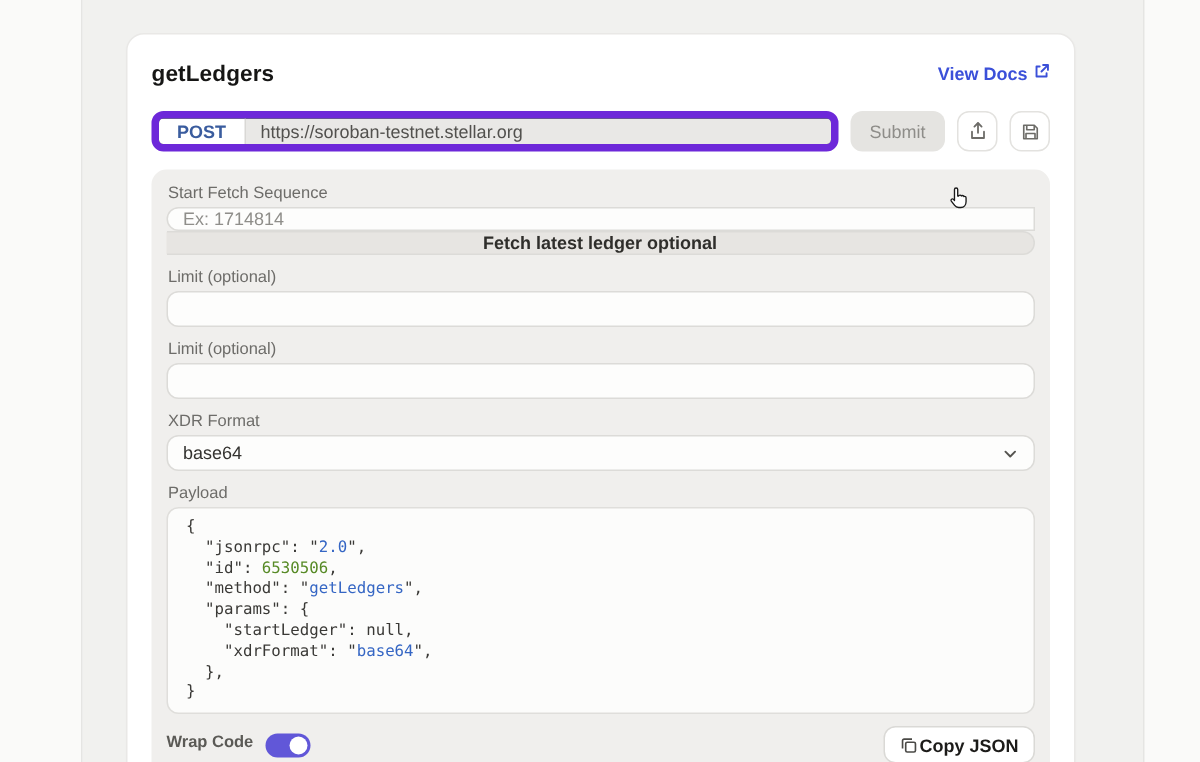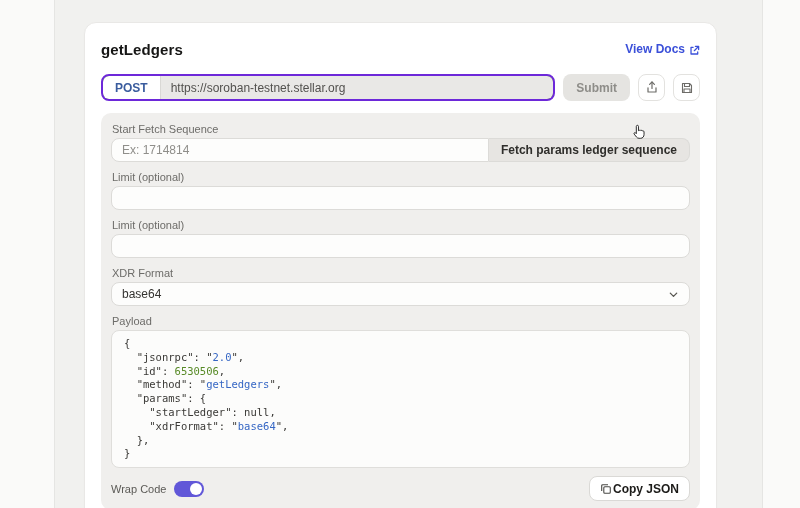--- a/index.html
+++ b/index.html
@@ -17,83 +17,83 @@
 
   .card {
     position:absolute; left:84px; top:22px; width:633px; height:520px;
     background:#ffffff; border:1px solid #e9e8e6; border-radius:12px;
     padding:14px 16px; box-shadow:0 1px 2px rgba(0,0,0,.02);
   }
 
   .card-header { display:flex; align-items:center; justify-content:space-between; height:24px; }
   .page-title { font-size:15px; font-weight:600; color:#161615; letter-spacing:.1px; }
   .view-docs {
-    display:flex; align-items:flex-end; gap:4px; cursor:pointer;
+    display:flex; align-items:flex-start; gap:4px; cursor:pointer;
     color:#3b50d9; font-size:12px; font-weight:700; text-decoration:none;
   }
 
   .request-row { display:flex; align-items:stretch; gap:8px; margin-top:13px; height:27px; }
   .url-group {
-    flex:1; display:flex; border:2px solid #6d28d9; border-radius:8px;
+    flex:1; display:flex; border:5px solid #6d28d9; border-radius:8px;
     overflow:hidden; background:#0f172a;
   }
   .method-badge {
     display:flex; align-items:center; padding:0 12px;
     font-size:12px; font-weight:700; color:#3a5c9e;
     background:#fff; border-right:1px solid #d9d8d5;
   }
   .request-url {
     flex:1; display:flex; align-items:center; padding:0 10px;
     background:#e9e8e6; font-size:12px; color:#52514e;
     white-space:nowrap; overflow:hidden;
   }
   .submit-btn {
     border:none; background:#e5e4e1; color:#8e8d89; font-family:inherit;
-    font-size:12px; font-weight:700; border-radius:8px; padding:0 13px; cursor:pointer;
+    font-size:12px; font-weight:400; border-radius:8px; padding:0 13px; cursor:pointer;
   }
   .icon-btn {
     width:27px; display:flex; align-items:center; justify-content:center;
     background:#fff; border:1px solid #e3e2df; border-radius:8px;
     color:#6d6c68; cursor:pointer;
   }
 
   .panel {
     margin-top:12px; background:#f0efed; border-radius:10px;
     padding:8px 10px 9px 10px;
   }
   .field { margin-bottom:9px; }
   .field-label { font-size:11px; line-height:12px; color:#6d6c69; margin:2px 0 3px 1px; }
   .text-input, .select-input {
     width:100%; height:24px; background:#fdfdfc; border:1px solid #dcdbd8;
     border-radius:8px; font-family:inherit; font-size:12px; color:#343330;
     padding:0 10px; outline:none;
   }
   .text-input::placeholder { color:#8f8e8a; }
-  .input-group { display:flex; }
+  .input-group { display:flex;flex-direction:column; }
   .input-group .text-input { border-radius:8px 0 0 8px; flex:1; }
   .fetch-btn {
     border:1px solid #dcdbd8; border-left:none; border-radius:0 8px 8px 0;
     background:#e7e5e2; color:#2f2e2b; font-family:inherit; font-size:12px;
     font-weight:600; padding:0 12px; cursor:pointer; white-space:nowrap;
   }
   .select-input { display:flex; align-items:center; justify-content:space-between; cursor:pointer; }
   .select-input .chev { color:#55544f; display:flex; }
 
   .code-box {
     background:#fcfcfb; border:1px solid #dfdedb; border-radius:8px;
     padding:6px 12px; font-family:"DejaVu Sans Mono", monospace;
     font-size:10.5px; line-height:13.8px; color:#3a3936;
   }
   .code-box .line { white-space:pre; }
   .tok-p { color:#3a3936; }
   .tok-s { color:#3566c4; }
   .tok-n { color:#578a26; }
 
   .panel-footer { display:flex; align-items:center; justify-content:space-between; margin-top:8px; }
-  .wrap-group { display:flex; align-items:center; gap:8px; }
+  .wrap-group { display:flex; align-items:flex-start; gap:8px;font-weight:bold; }
   .wrap-label { font-size:11px; color:#5b5a56; }
   .toggle {
     position:relative; width:30px; height:16px; border-radius:9px;
     background:#c9c8c5; cursor:pointer; transition:background .1s;
   }
   .toggle.on { background:#6157d8; }
   .toggle .knob {
     position:absolute; top:2px; left:2px; width:12px; height:12px;
     border-radius:50%; background:#fff;
   }
@@ -154,21 +154,21 @@
       </span>
     </button>
   </div>
 
   <div class="panel">
 
     <div class="field">
       <div class="field-label">Start Fetch Sequence</div>
       <div class="input-group">
         <input class="text-input" type="text" placeholder="Ex: 1714814" style="">
-        <button class="fetch-btn">Fetch params ledger sequence</button>
+        <button class="fetch-btn">Fetch latest ledger optional</button>
       </div>
     </div>
 
     <div class="field">
       <div class="field-label">Limit (optional)</div>
       <input class="text-input" type="text" value="" style="">
     </div>
 
     <div class="field">
       <div class="field-label">Limit (optional)</div>

